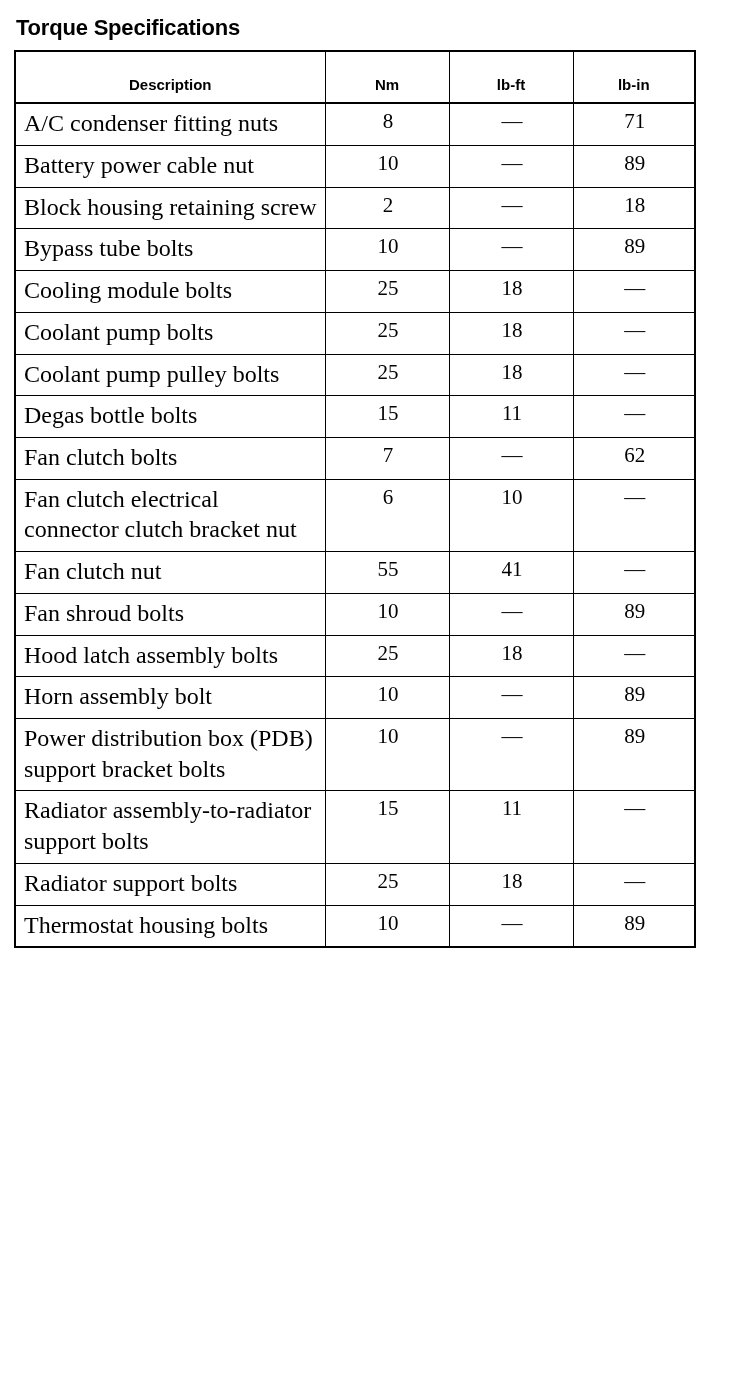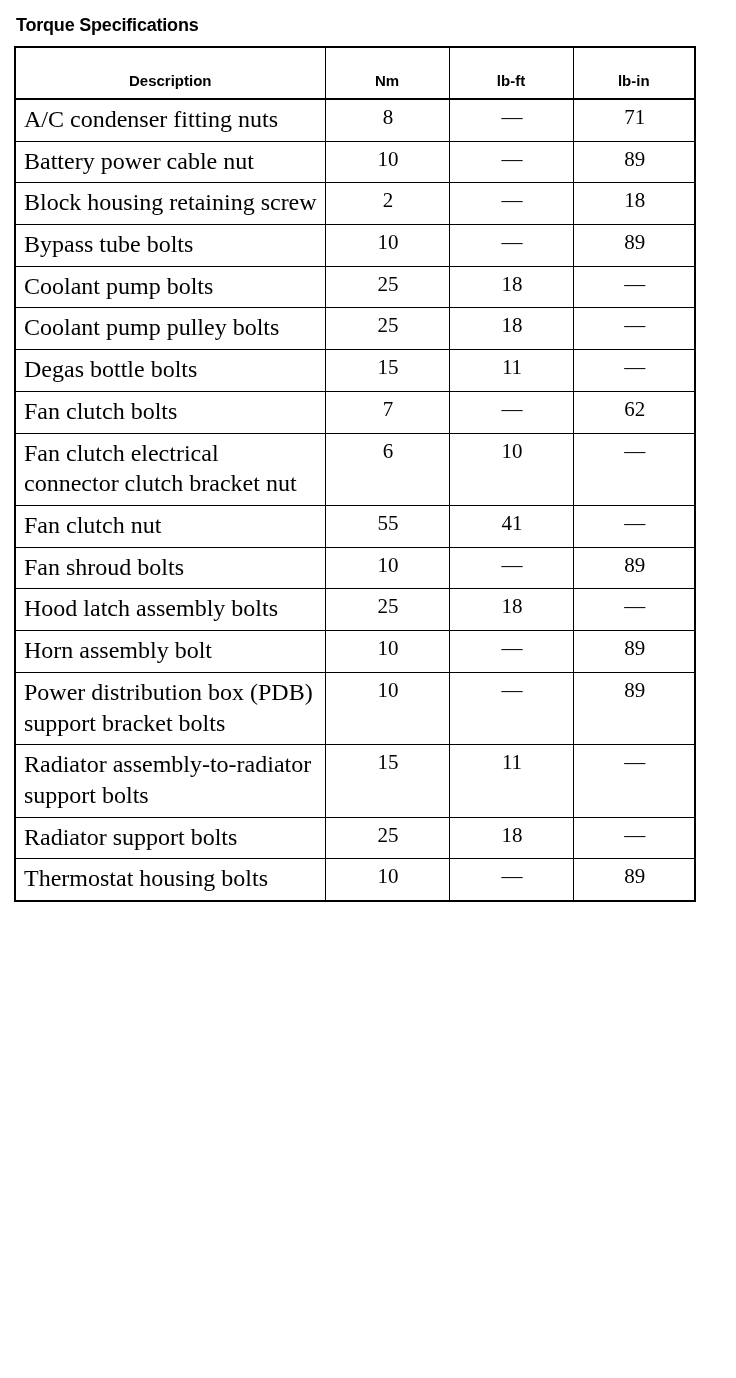--- a/index.html
+++ b/index.html
@@ -15,21 +15,21 @@
     overflow: hidden;
   }
   .page {
     padding: 10px 26px 0 14px;
     box-sizing: border-box;
     width: 736px;
   }
   .doc-title {
     font-family: "Liberation Sans", sans-serif;
     font-weight: bold;
-    font-size: 18px;
+    font-size: 22px;
     line-height: 1.1;
     margin: 6px 0 10px 2px;
     letter-spacing: -0.2px;
   }
   table.spec {
     border-collapse: collapse;
     width: 682px;
     table-layout: fixed;
     border: 2px solid #000;
   }
@@ -107,20 +107,26 @@
         <td class="num">—</td>
         <td class="num">18</td>
       </tr>
       <tr>
         <td class="desc">Bypass tube bolts</td>
         <td class="num">10</td>
         <td class="num">—</td>
         <td class="num">89</td>
       </tr>
       <tr>
+        <td class="desc">Cooling module bolts</td>
+        <td class="num">25</td>
+        <td class="num">18</td>
+        <td class="num">—</td>
+      </tr>
+      <tr>
         <td class="desc">Coolant pump bolts</td>
         <td class="num">25</td>
         <td class="num">18</td>
         <td class="num">—</td>
       </tr>
       <tr>
         <td class="desc">Coolant pump pulley bolts</td>
         <td class="num">25</td>
         <td class="num">18</td>
         <td class="num">—</td>

